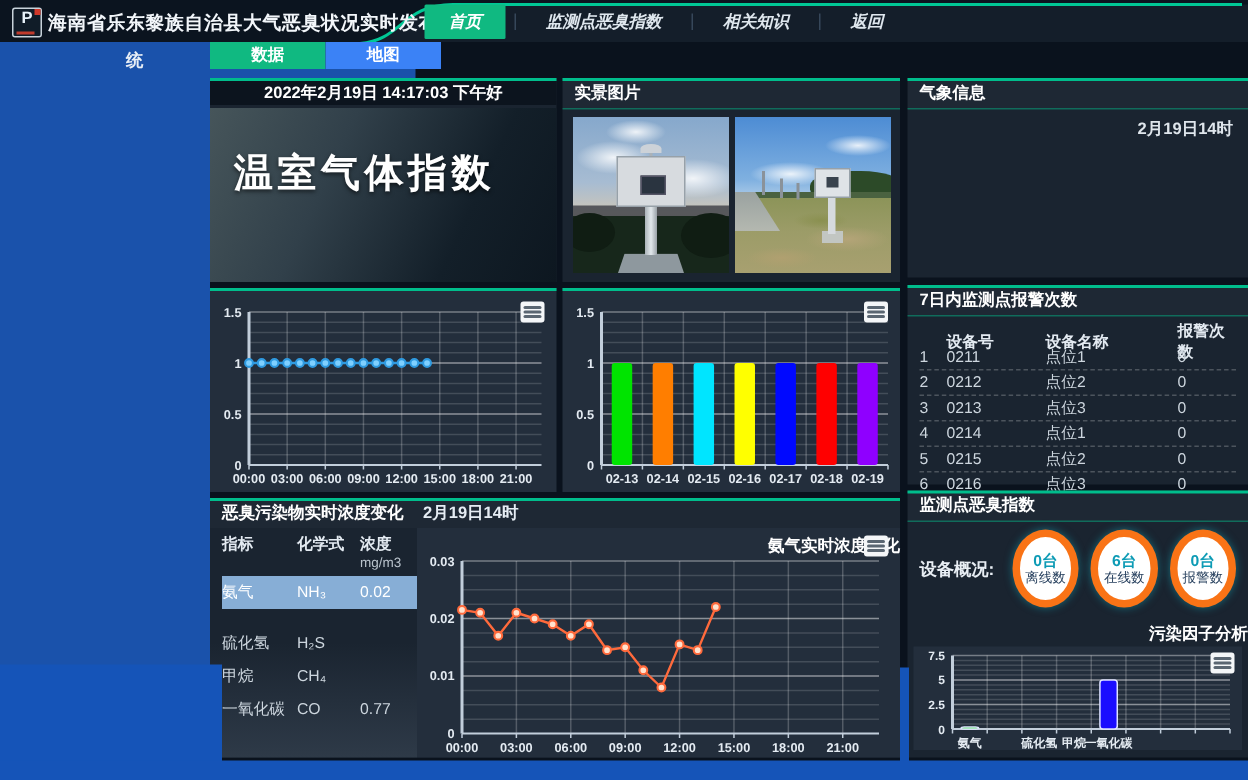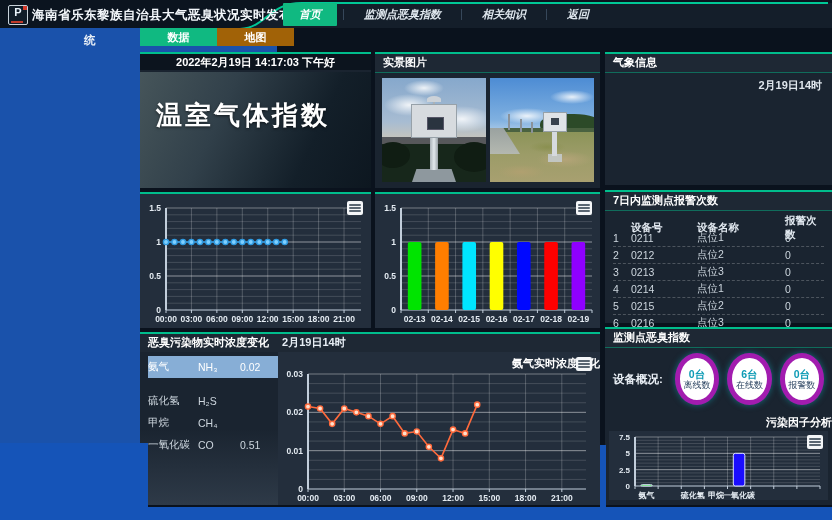--- a/index.html
+++ b/index.html
@@ -23,21 +23,21 @@
   
   #sidebar{position:absolute;left:0;top:28px;width:140px;height:492px;background:#1a52ab;z-index:3;}
   #sidebar-overflow{position:absolute;left:84px;top:5px;color:#e9eff6;font-size:11.5px;font-weight:bold;}
   #tab-underlay{position:absolute;left:140px;top:46px;width:137px;height:6px;background:#1a52ab;z-index:3;}
   #sidebar-wide{position:absolute;left:0;top:443px;width:148px;height:77px;background:#1554b8;z-index:4;}
   #gap-strip{position:absolute;left:600px;top:445px;width:6px;height:75px;background:#1554b8;z-index:4;}
   #bottom-band{position:absolute;left:0;top:507px;width:832px;height:13px;background:#1554b8;z-index:4;}
   
   #tabs{position:absolute;left:140px;top:28px;height:18px;display:flex;z-index:5;}
   .tab{width:77px;height:18px;line-height:18px;text-align:center;color:#fff;font-size:11px;
-       font-weight:bold;background:#a16207;cursor:pointer;}
+       font-weight:bold;background:#3b82f6;cursor:pointer;}
   .tab.active{background:#10b981;}
   
   .panel{position:absolute;background:#1a2430;border-top:2px solid #00bd8c;box-sizing:border-box;z-index:2;}
   .panel-head{height:18px;line-height:17px;padding:0 8px;font-size:11px;font-weight:bold;color:#fff;
        border-bottom:1px solid rgba(0,190,140,.45);background:rgba(255,255,255,.02);white-space:nowrap;}
   .panel-head .head-date{font-weight:bold;margin-left:10px;color:#e6edf4;}
   #p-greeting{left:140px;top:52px;width:231px;height:136px;}
   #p-photos{left:375px;top:52px;width:225px;height:136px;}
   #p-weather{left:605px;top:52px;width:227px;height:133px;}
   #p-chart1{left:140px;top:192px;width:231px;height:136px;background:#232e3c;}
@@ -98,21 +98,21 @@
   .odor-unit{font-weight:normal;font-size:9px;color:#b9c3cc;}
   .odor-row{display:grid;grid-template-columns:50px 42px 38px;height:22px;align-items:center;cursor:pointer;}
   .odor-row.selected{background:#87aed6;color:#fff;}
   #odor-chart-wrap{position:absolute;left:138px;top:18px;right:0;bottom:0;background:#232e3c;}
   #odor-chart-title{position:absolute;left:0;right:0;top:4px;text-align:right;color:#fff;
        font-size:11px;font-weight:bold;}
   .chart-host{position:absolute;inset:0;}
   
   #stats-row{position:absolute;left:8px;top:24px;right:4px;display:flex;align-items:center;}
   #stats-label{color:#e8eef4;font-size:11.5px;font-weight:bold;margin-right:8px;white-space:nowrap;}
-  .stat-circle{width:52px;height:52px;border-radius:50%;background:#fff;border:5px solid #a21caf;
+  .stat-circle{width:52px;height:52px;border-radius:50%;background:#fff;border:5px solid #f97316;
        box-sizing:border-box;display:flex;flex-direction:column;align-items:center;justify-content:center;
        margin:0 4px;box-shadow:0 0 6px rgba(18,183,201,.5);}
   .stat-value{color:#0d9bb5;font-size:10.5px;font-weight:bold;line-height:12px;}
   .stat-label{color:#27405e;font-size:9px;line-height:11px;}
   #analysis-title{position:absolute;left:0;right:0;top:86px;text-align:right;color:#fff;
        font-size:11px;font-weight:bold;}
   #factor-chart{position:absolute;left:4px;right:4px;top:102px;bottom:5px;background:#232e3c;}
   
   .toolbox{position:absolute;width:16px;height:14px;background:#f4f6f8;border-radius:2px;cursor:pointer;
        display:flex;flex-direction:column;justify-content:space-evenly;padding:2px;box-sizing:border-box;z-index:6;}
@@ -391,39 +391,51 @@
         </div>
       </div>
   </div>
 
   <div class="panel" id="p-odor">
     <div class="panel-head">
       <span>恶臭污染物实时浓度变化</span>
       <span class="head-date">2月19日14时</span>
     </div>
     <div id="odor-table">
+        <div class="odor-head">
+          <div>
+            <div>指标</div>
+          </div>
+          <div>
+            <div>化学式</div>
+          </div>
+          <div>
+            <div>浓度</div>
+            <div class="odor-unit">mg/m3</div>
+          </div>
+        </div>
         <div class="odor-row selected" style="margin-bottom: 12px;">
           <div>氨气</div>
           <div>NH₃</div>
           <div>0.02</div>
         </div>
         <div class="odor-row">
           <div>硫化氢</div>
           <div>H₂S</div>
           <div></div>
         </div>
         <div class="odor-row">
           <div>甲烷</div>
           <div>CH₄</div>
           <div></div>
         </div>
         <div class="odor-row">
           <div>一氧化碳</div>
           <div>CO</div>
-          <div>0.51</div>
+          <div>0.77</div>
         </div>
       </div>
     <div id="odor-chart-wrap">
       <div id="odor-chart-title">氨气实时浓度变化</div>
       <div class="chart-host"><svg width="322" height="153">
             <line x1="30" x2="308" y1="127.41666666666667" y2="127.41666666666667" stroke="#fff" stroke-opacity="0.15"></line>
             <line x1="30" x2="308" y1="117.83333333333333" y2="117.83333333333333" stroke="#fff" stroke-opacity="0.15"></line>
             <line x1="30" x2="308" y1="108.25" y2="108.25" stroke="#fff" stroke-opacity="0.15"></line>
             <line x1="30" x2="308" y1="98.66666666666666" y2="98.66666666666666" stroke="#fff" stroke-opacity="0.15"></line>
             <line x1="30" x2="308" y1="89.08333333333334" y2="89.08333333333334" stroke="#fff" stroke-opacity="0.15"></line>

